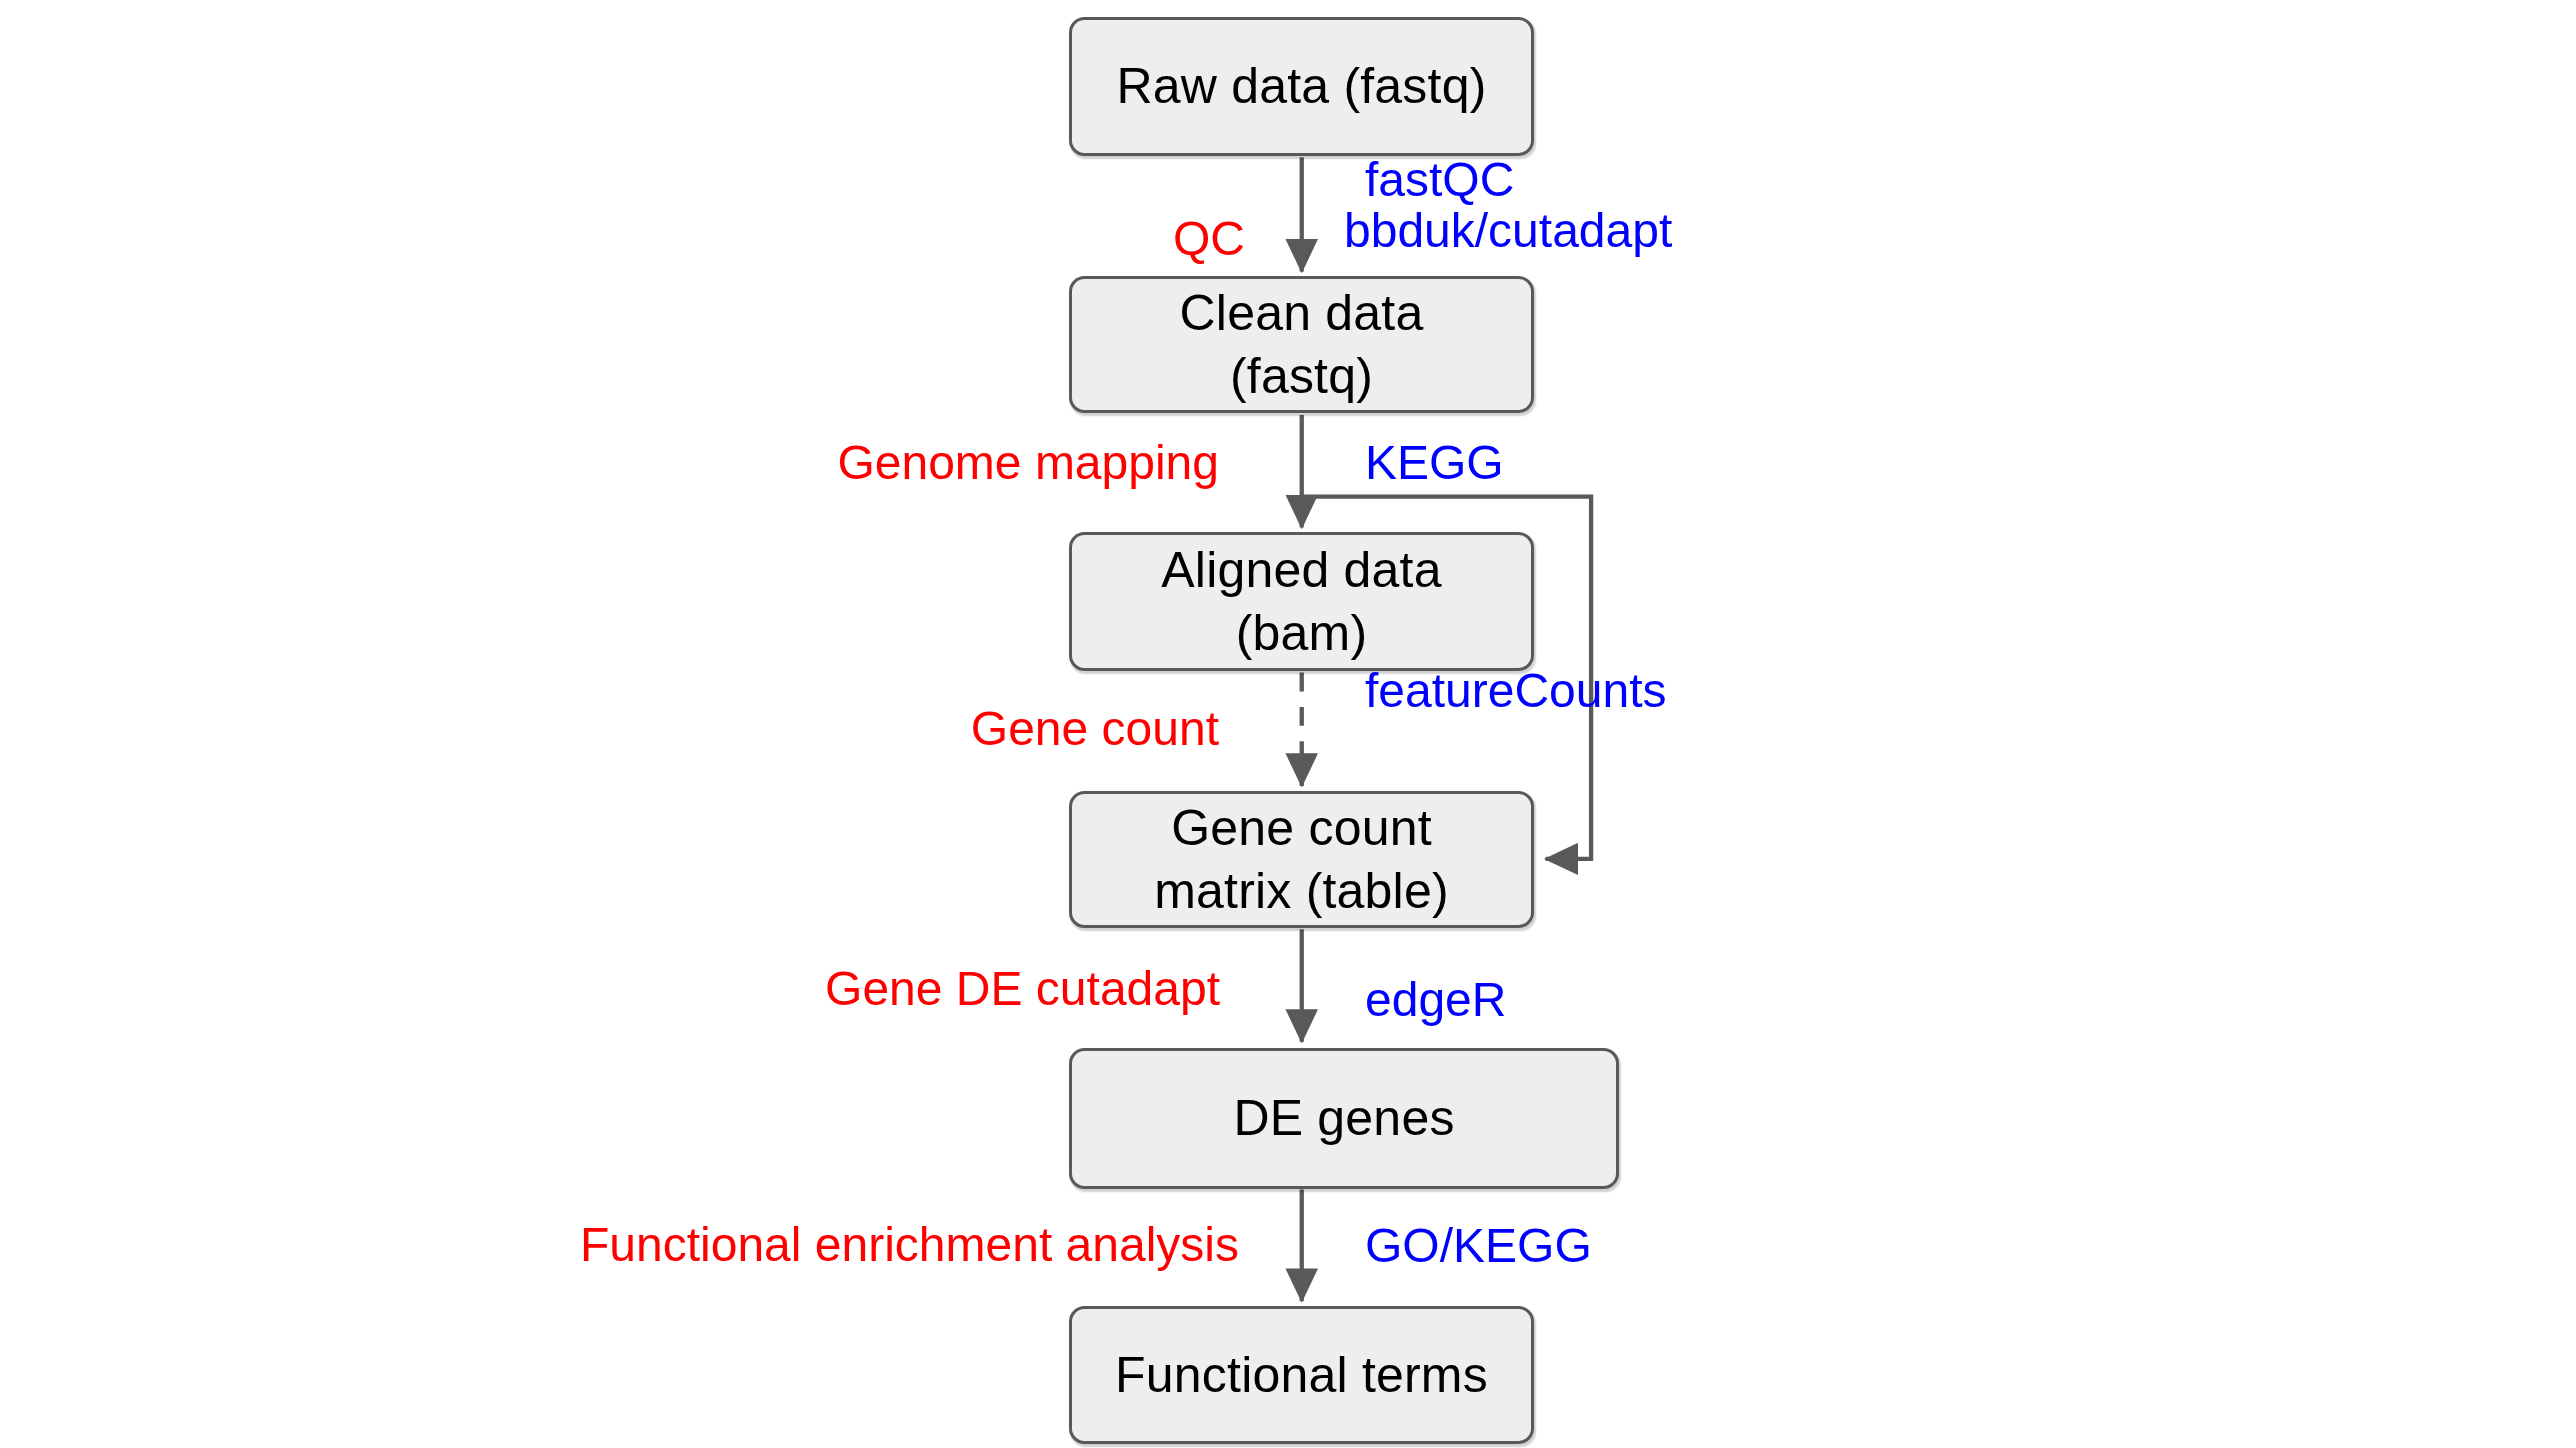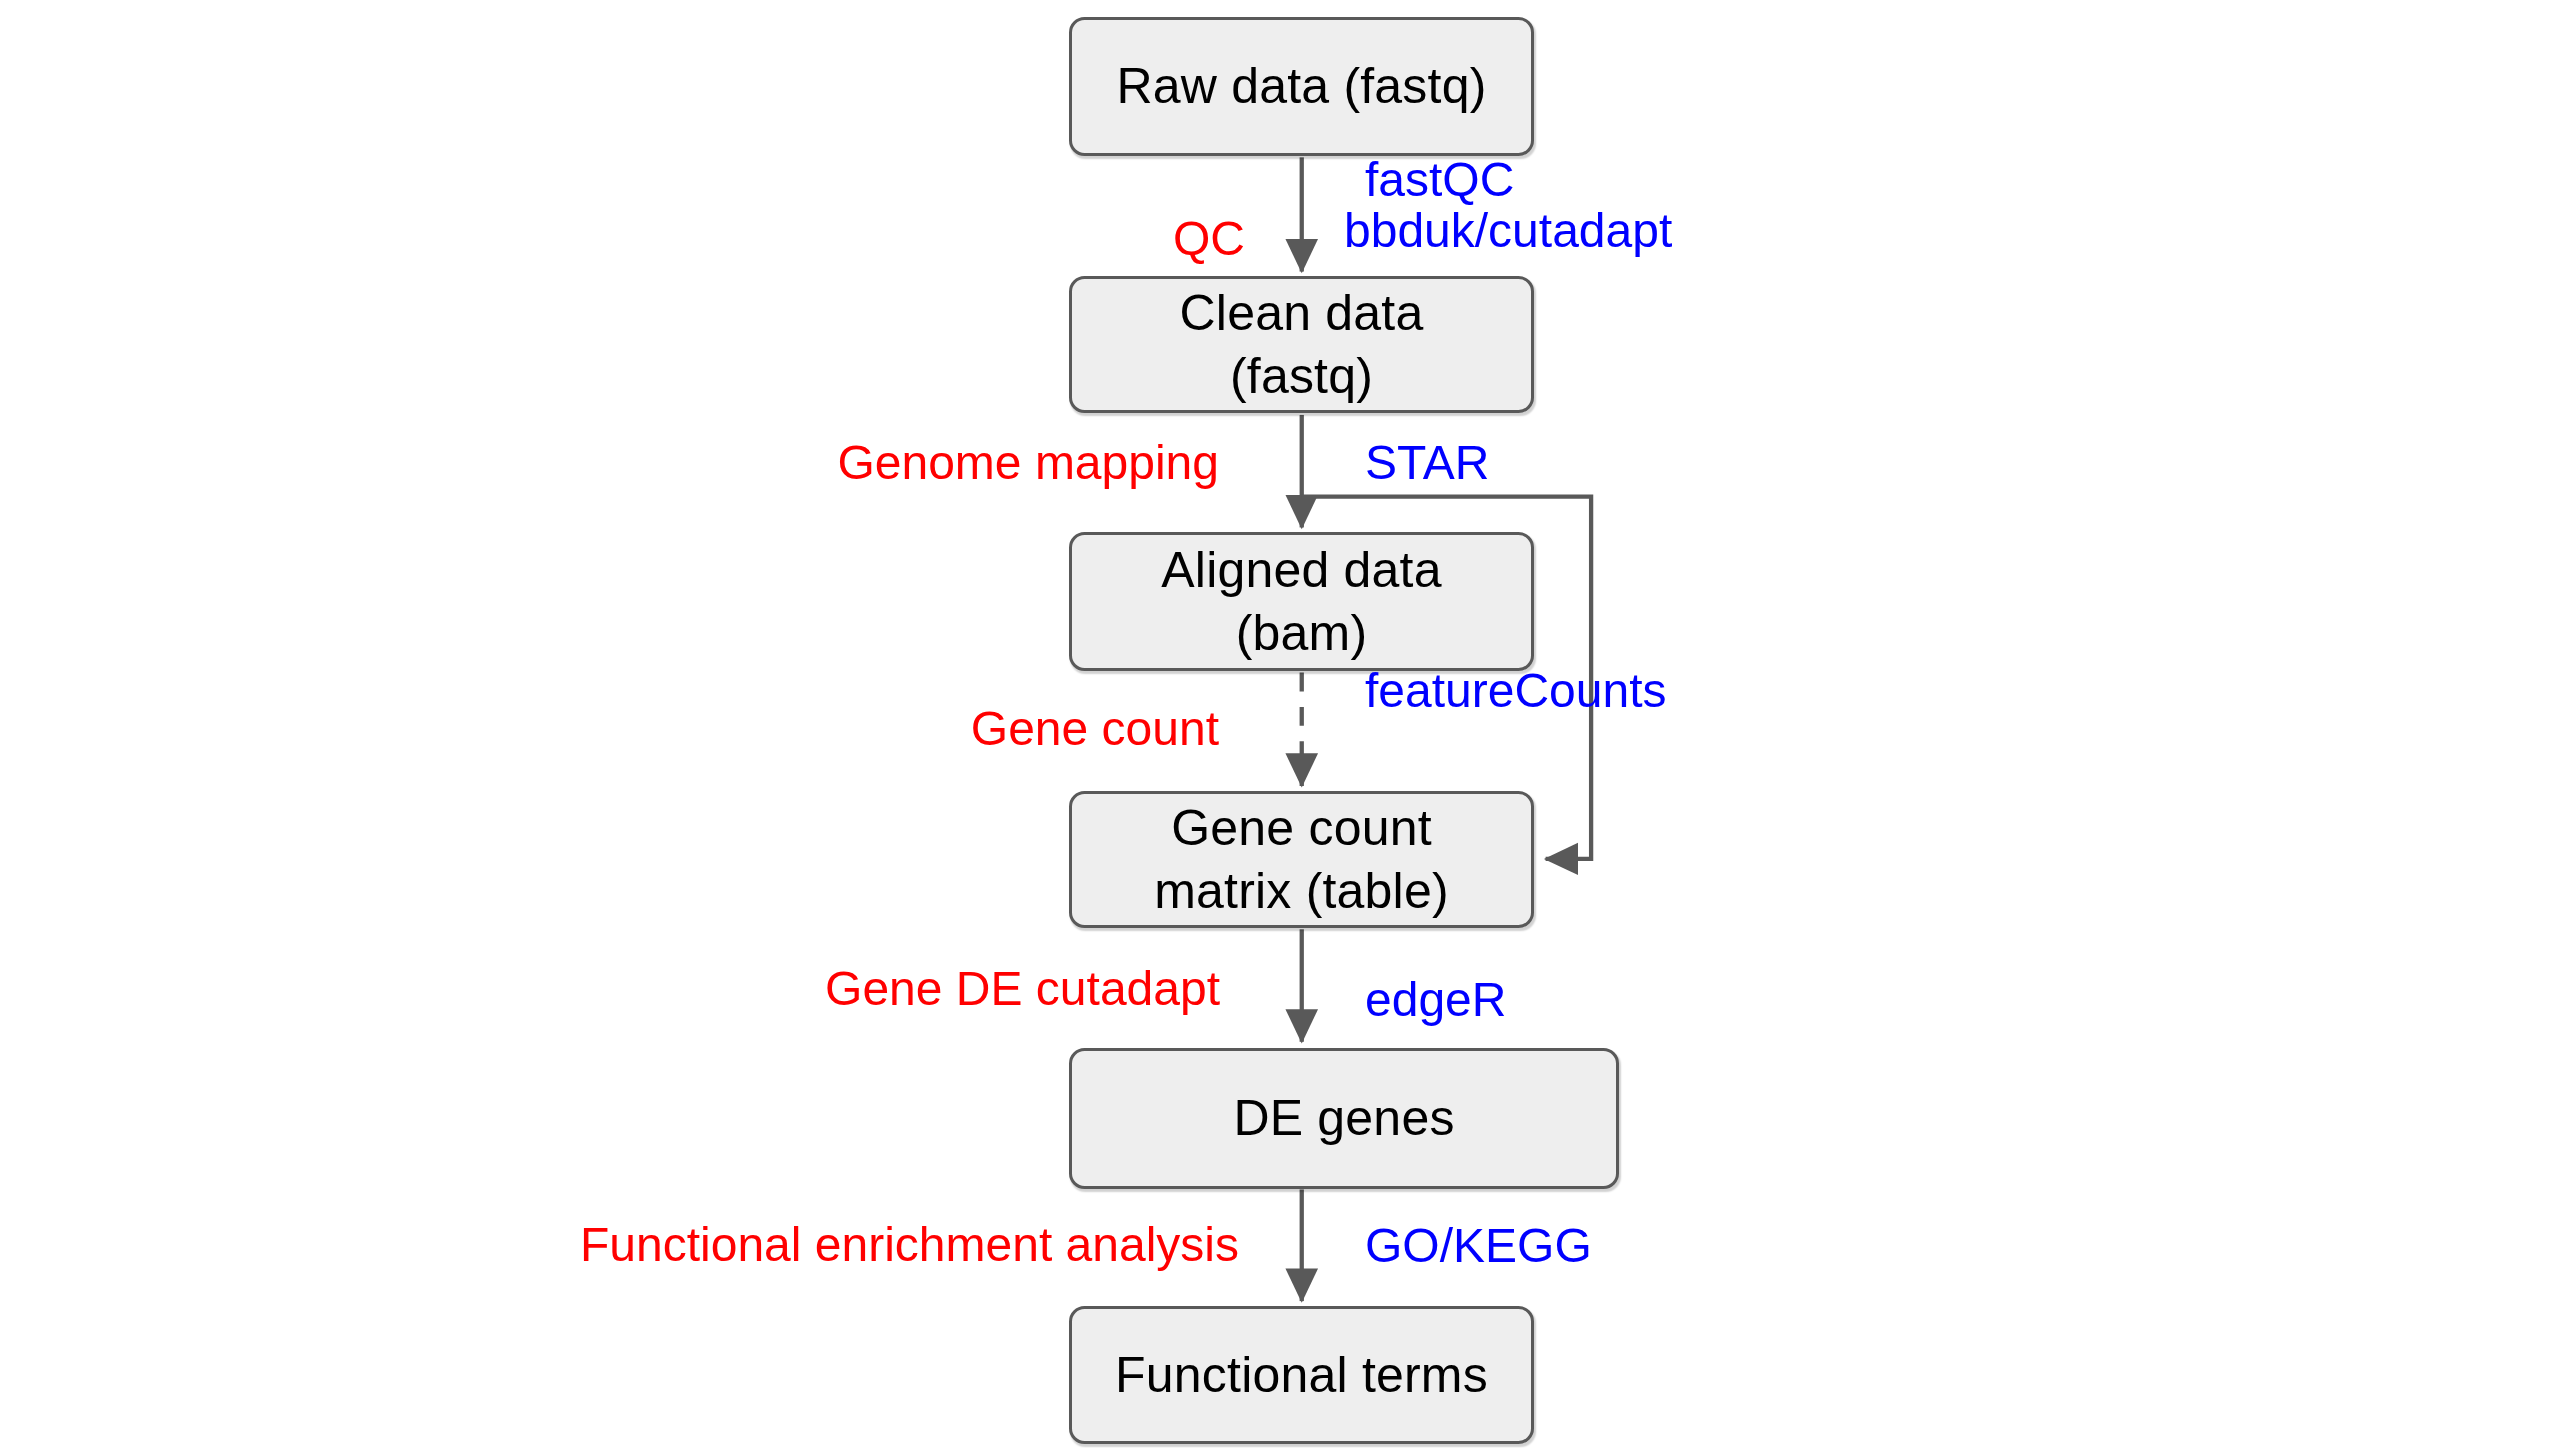--- a/index.html
+++ b/index.html
@@ -113,21 +113,21 @@
     <span>Functional terms</span>
   </div>
 
   <div class="edge-label label-action" style="left: 987px; top: 172px; width: 258px; display: block;"><span style="display: inline-block; margin-top: 40px;">QC</span></div>
 
   <div class="edge-label label-tool" style="left:1365px; top:153px;">fastQC</div>
   <div class="edge-label label-tool" style="left:1323px; top:204px;margin-left:21px;">bbduk/cutadapt</div>
 
   <div class="edge-label label-action" style="left: 790px; top: 436px; width: 429px; display: block;"><span style="display: inline-block;">Genome mapping</span></div>
 
-  <div class="edge-label label-tool" style="left:1365px; top:436px;">STAR</div>
+  <div class="edge-label label-tool" style="left:1365px; top:436px;">KEGG</div>
 
   <div class="edge-label label-action" style="left: 876px; top: 702px; width: 343px; display: block;"><span style="display: inline-block;">Gene count</span></div>
 
   <div class="edge-label label-tool" style="left:1365px; top:664px;">featureCounts</div>
 
   <div class="edge-label label-action" style="left: 756px; top: 962px; width: 464px; display: block;"><span style="display: inline-block;">Gene DE cutadapt</span></div>
 
   <div class="edge-label label-tool" style="left:1365px; top:962px;margin-top:11px;">edgeR</div>
 
   <div class="edge-label label-action label-narrow" style="left: 532px; top: 1218px; width: 687px; display: block;"><span style="display: inline-block; margin-left: 48px;">Functional enrichment analysis</span></div>

